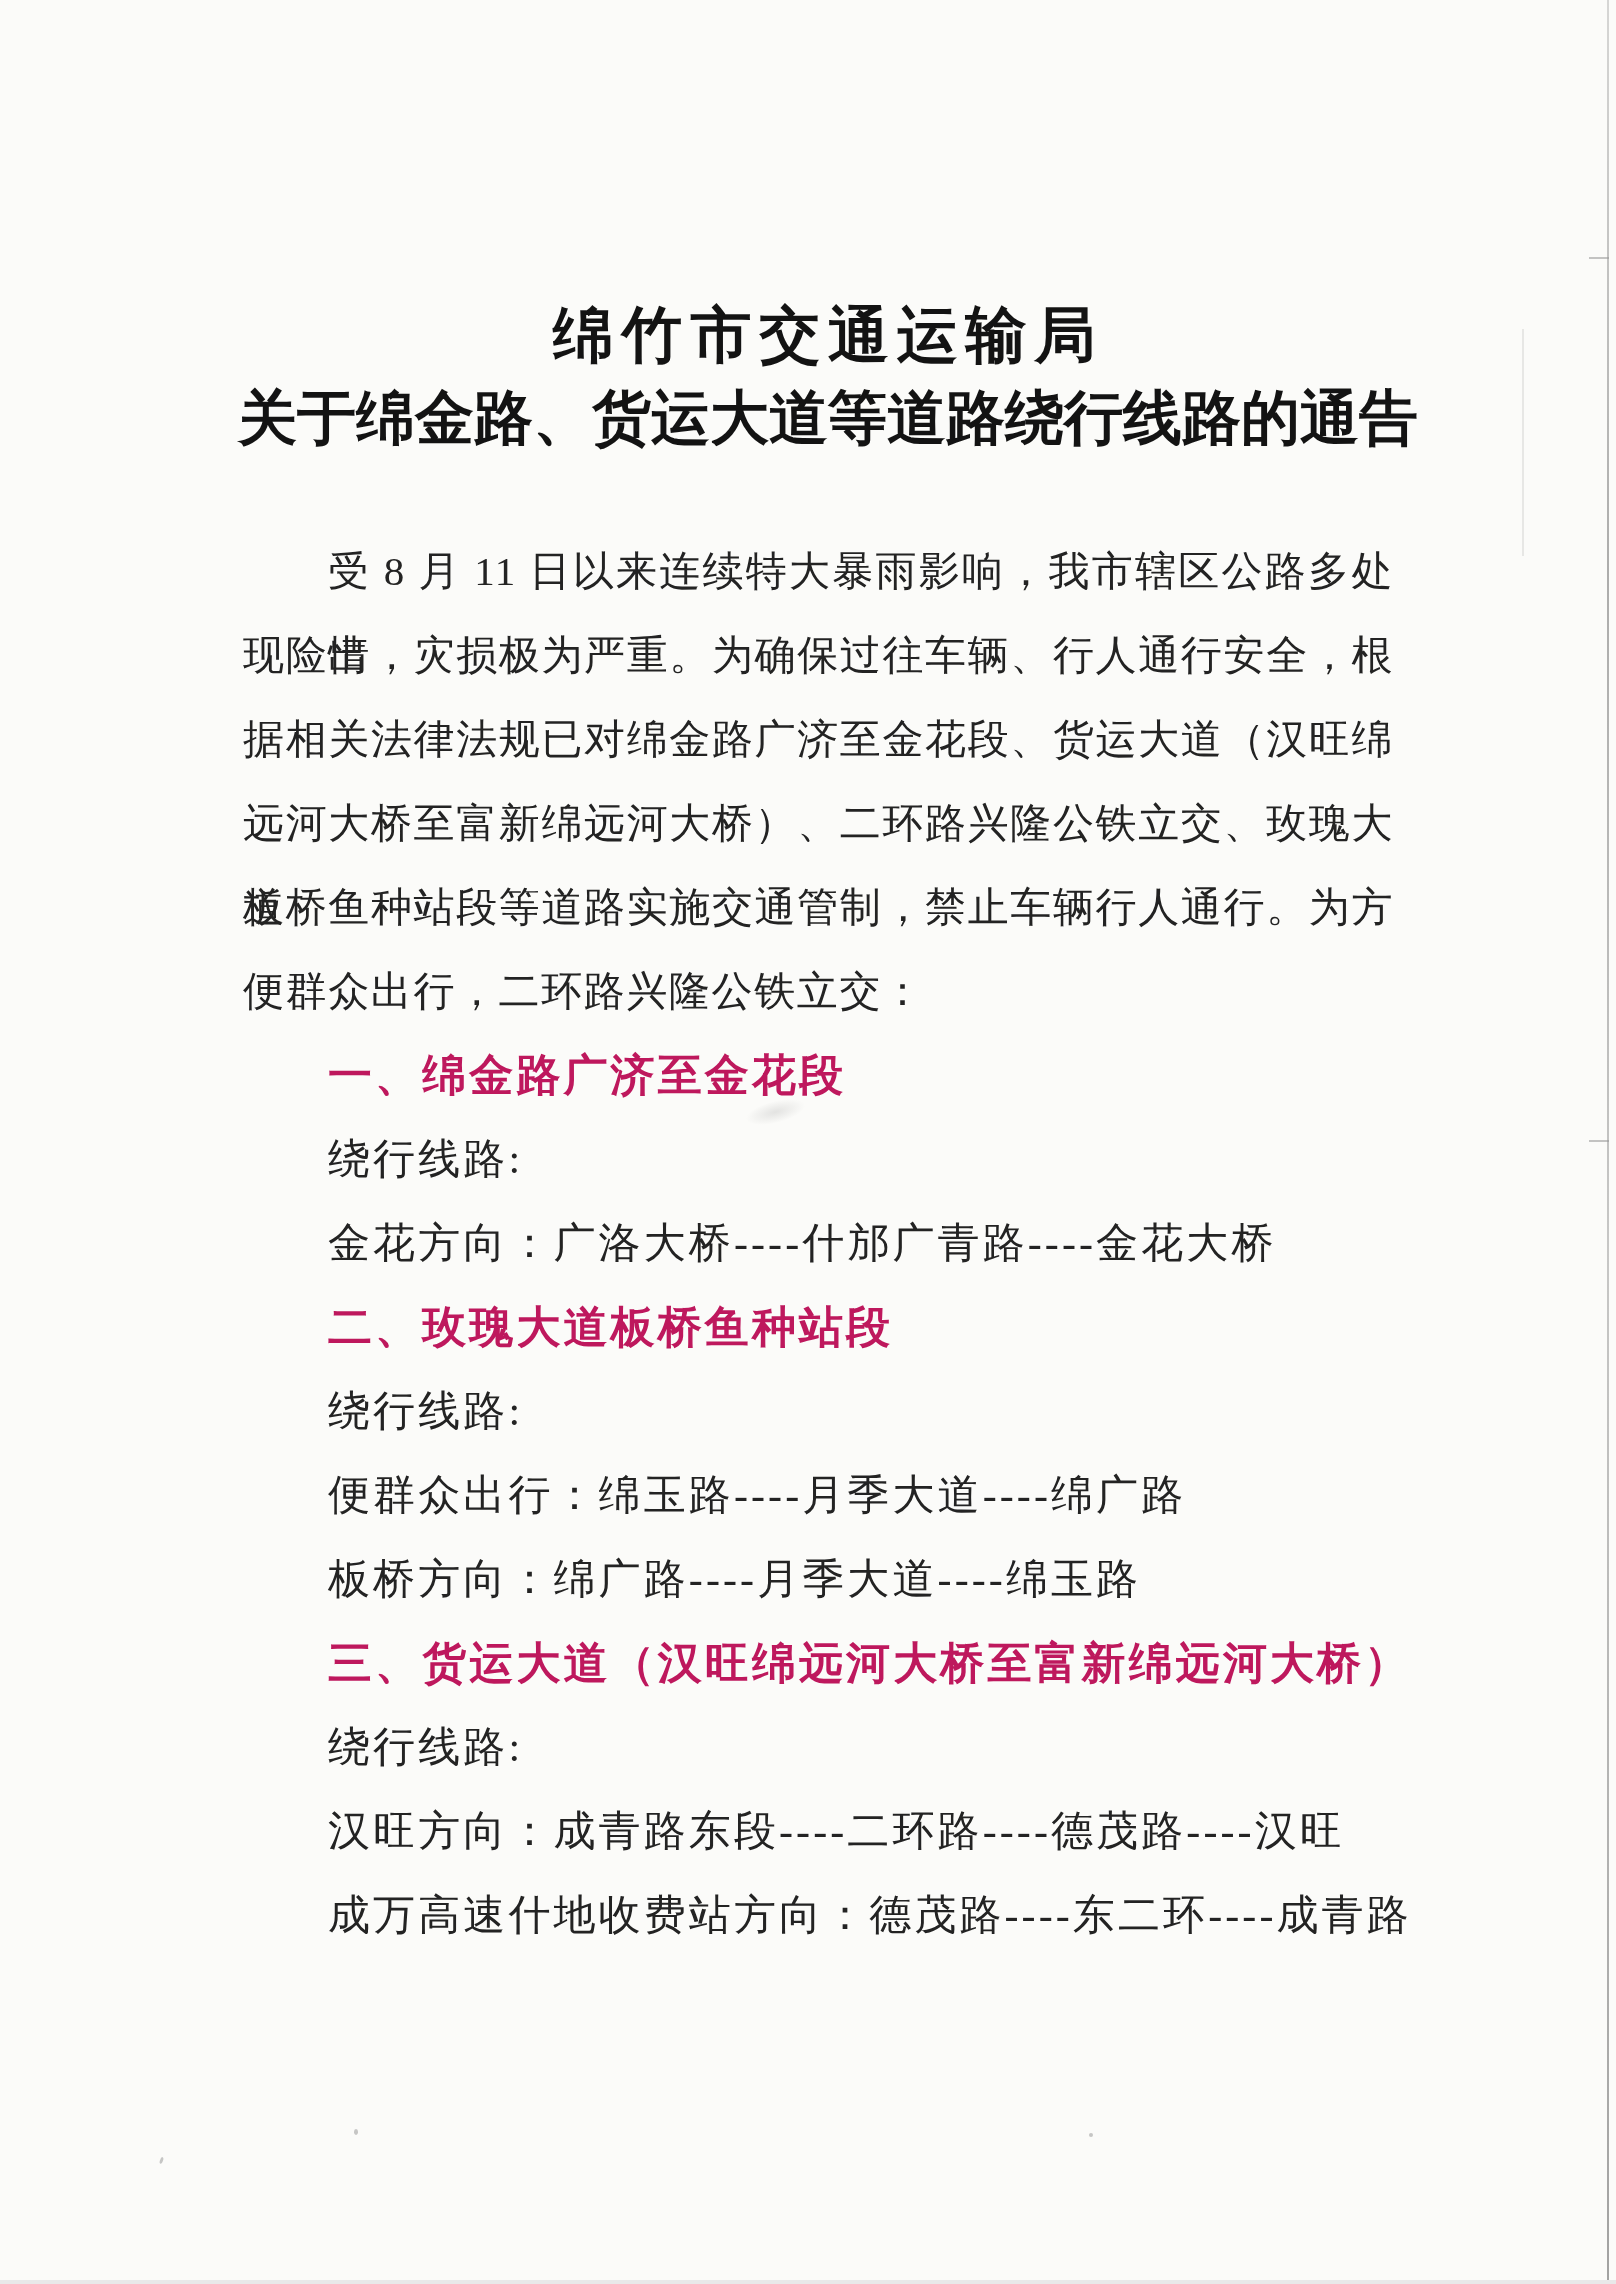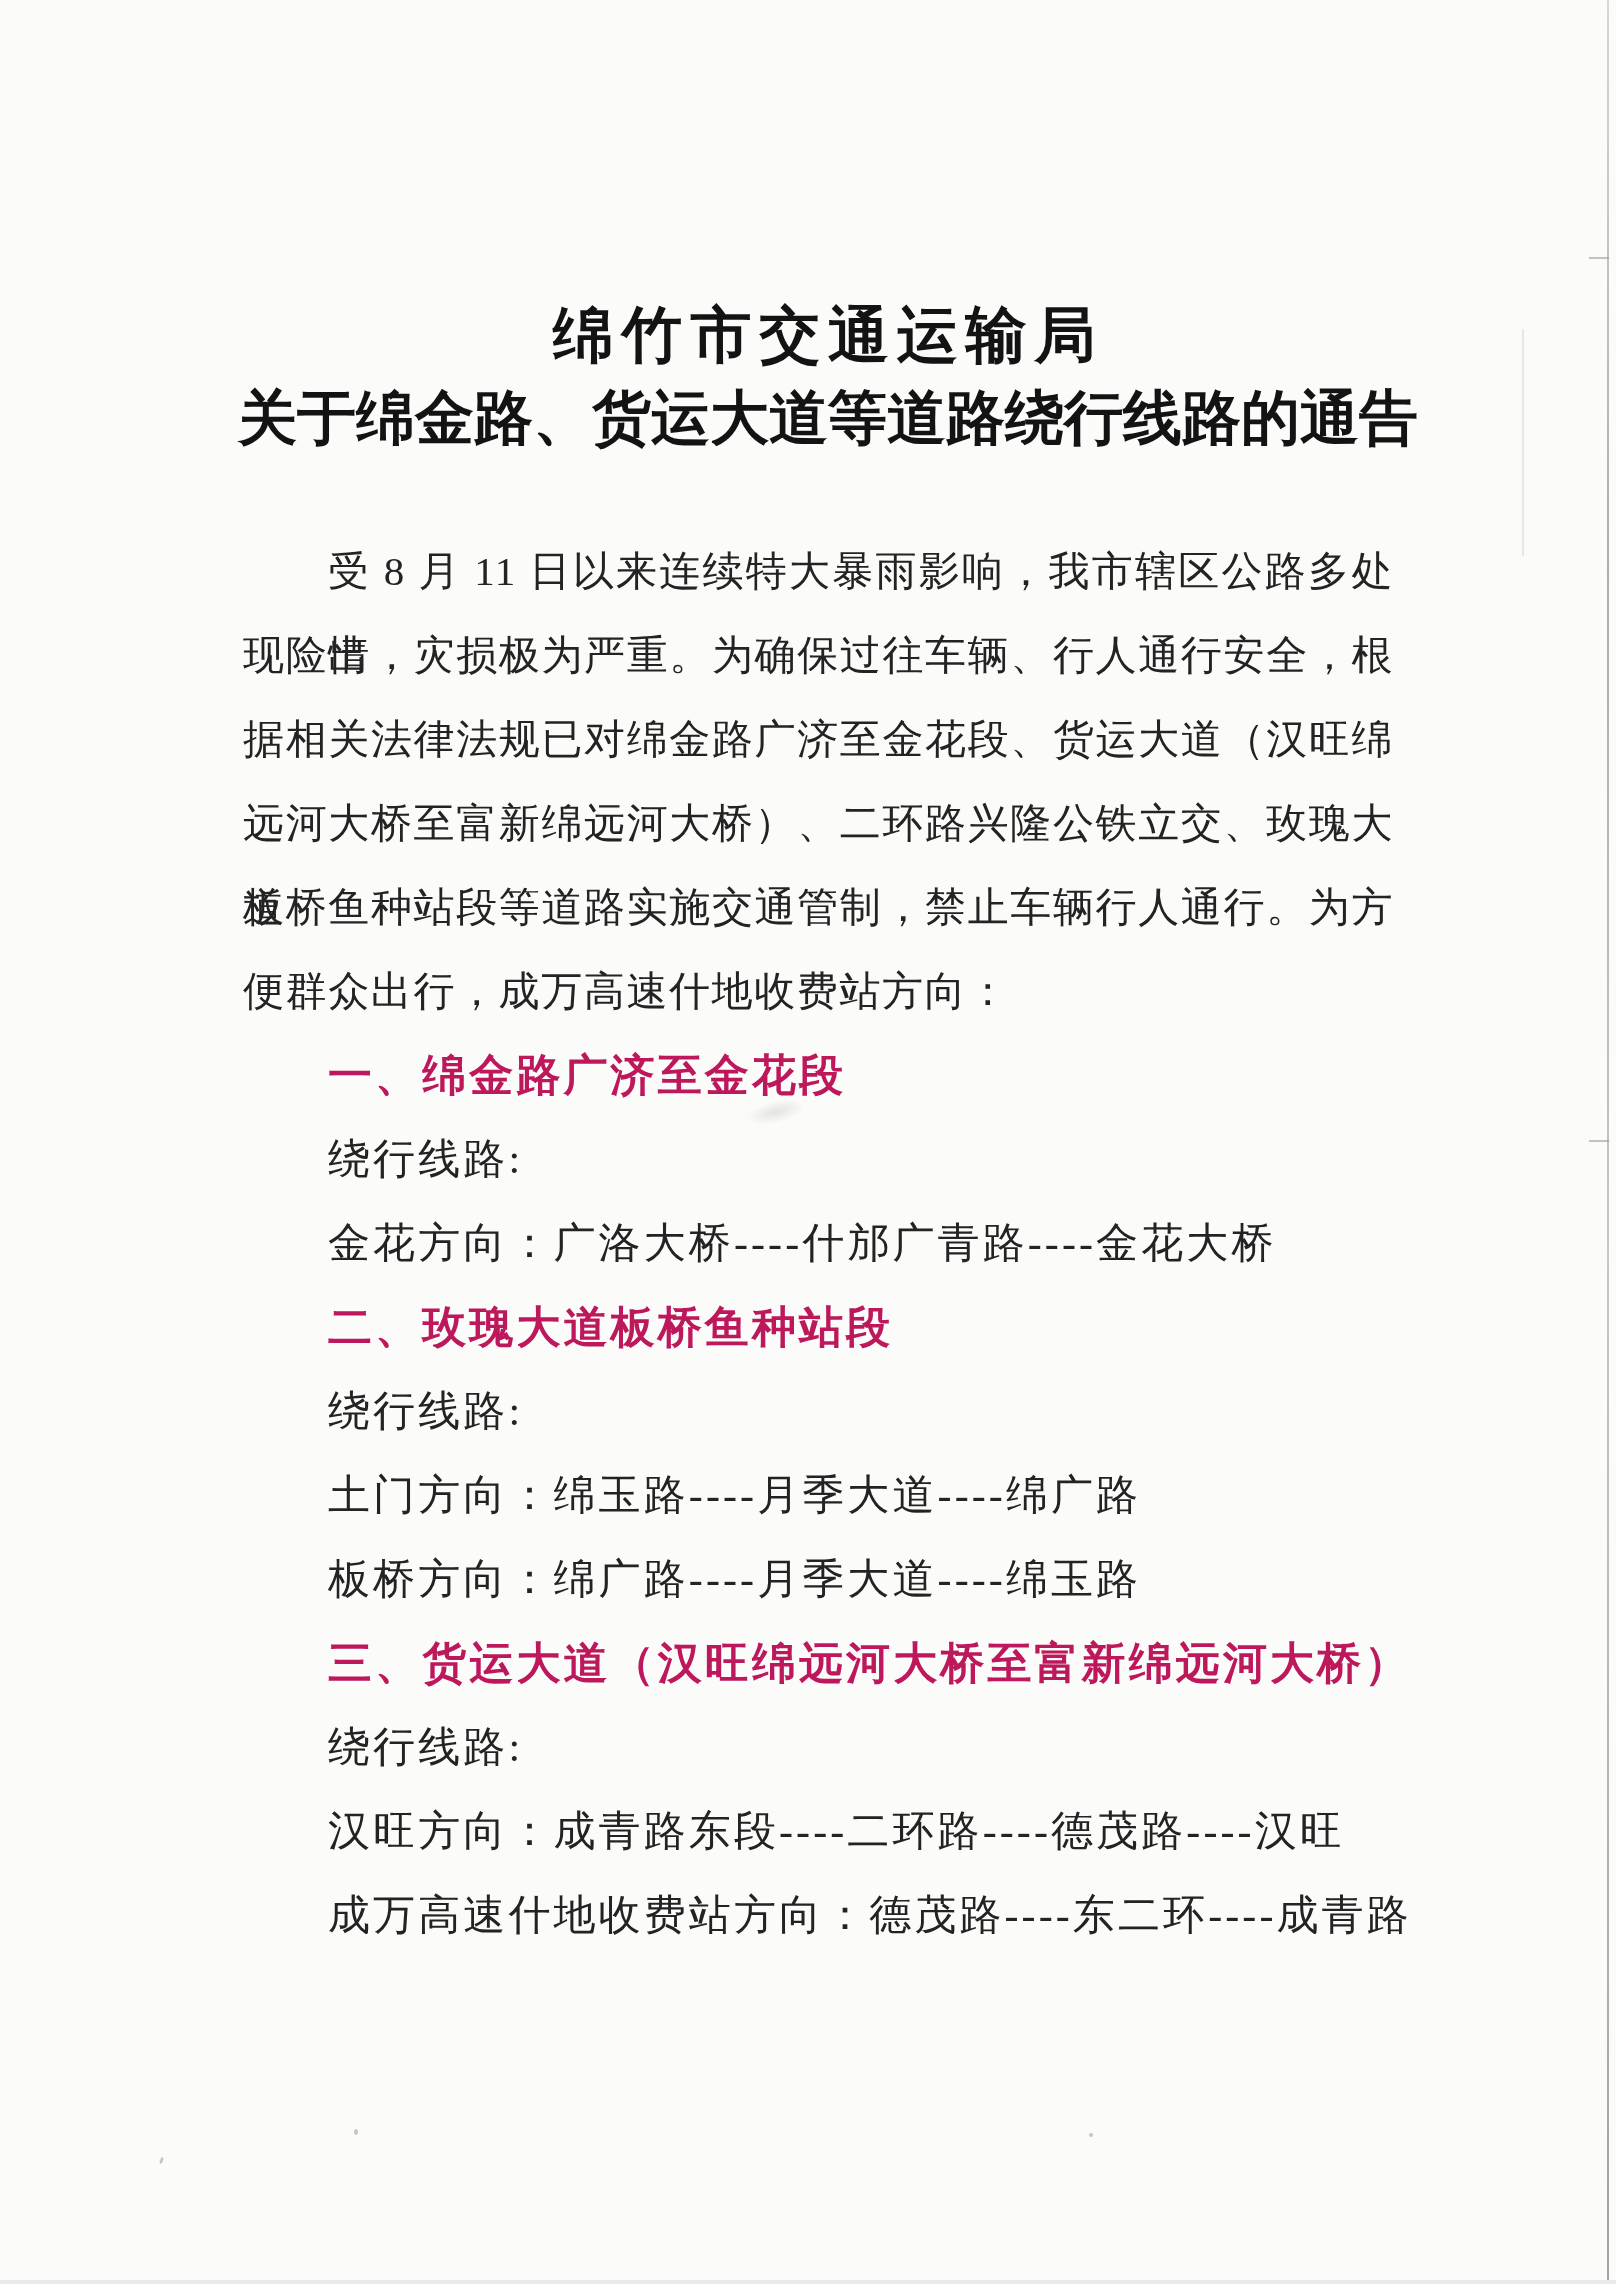--- a/index.html
+++ b/index.html
@@ -138,27 +138,27 @@
   <div class="title title-1">绵竹市交通运输局</div>
 
   <div class="title title-2">关于绵金路、货运大道等道路绕行线路的通告</div>
 
   <div class="doc-body" id="doc-body">
       <div class="ln para first">受 8 月 11 日以来连续特大暴雨影响，我市辖区公路多处出</div>
       <div class="ln para">现险情，灾损极为严重。为确保过往车辆、行人通行安全，根</div>
       <div class="ln para">据相关法律法规已对绵金路广济至金花段、货运大道（汉旺绵</div>
       <div class="ln para">远河大桥至富新绵远河大桥）、二环路兴隆公铁立交、玫瑰大道</div>
       <div class="ln para">板桥鱼种站段等道路实施交通管制，禁止车辆行人通行。为方</div>
-      <div class="ln para last">便群众出行，成万高速什地收费站方向：</div>
+      <div class="ln para last">便群众出行，二环路兴隆公铁立交：</div>
       <div class="ln heading">一、绵金路广济至金花段</div>
       <div class="ln indent">绕行线路:</div>
       <div class="ln indent">金花方向：广洛大桥----什邡广青路----金花大桥</div>
       <div class="ln heading">二、玫瑰大道板桥鱼种站段</div>
       <div class="ln indent">绕行线路:</div>
-      <div class="ln indent">土门方向：绵玉路----月季大道----绵广路</div>
+      <div class="ln indent">便群众出行：绵玉路----月季大道----绵广路</div>
       <div class="ln indent">板桥方向：绵广路----月季大道----绵玉路</div>
       <div class="ln heading">三、货运大道（汉旺绵远河大桥至富新绵远河大桥）</div>
       <div class="ln indent">绕行线路:</div>
       <div class="ln indent">汉旺方向：成青路东段----二环路----德茂路----汉旺</div>
       <div class="ln indent">成万高速什地收费站方向：德茂路----东二环----成青路</div>
     </div>
 
   <div class="scan-edge-line"></div>
   <div class="scan-edge-line-faint"></div>
   <div class="scan-tick t1"></div>

